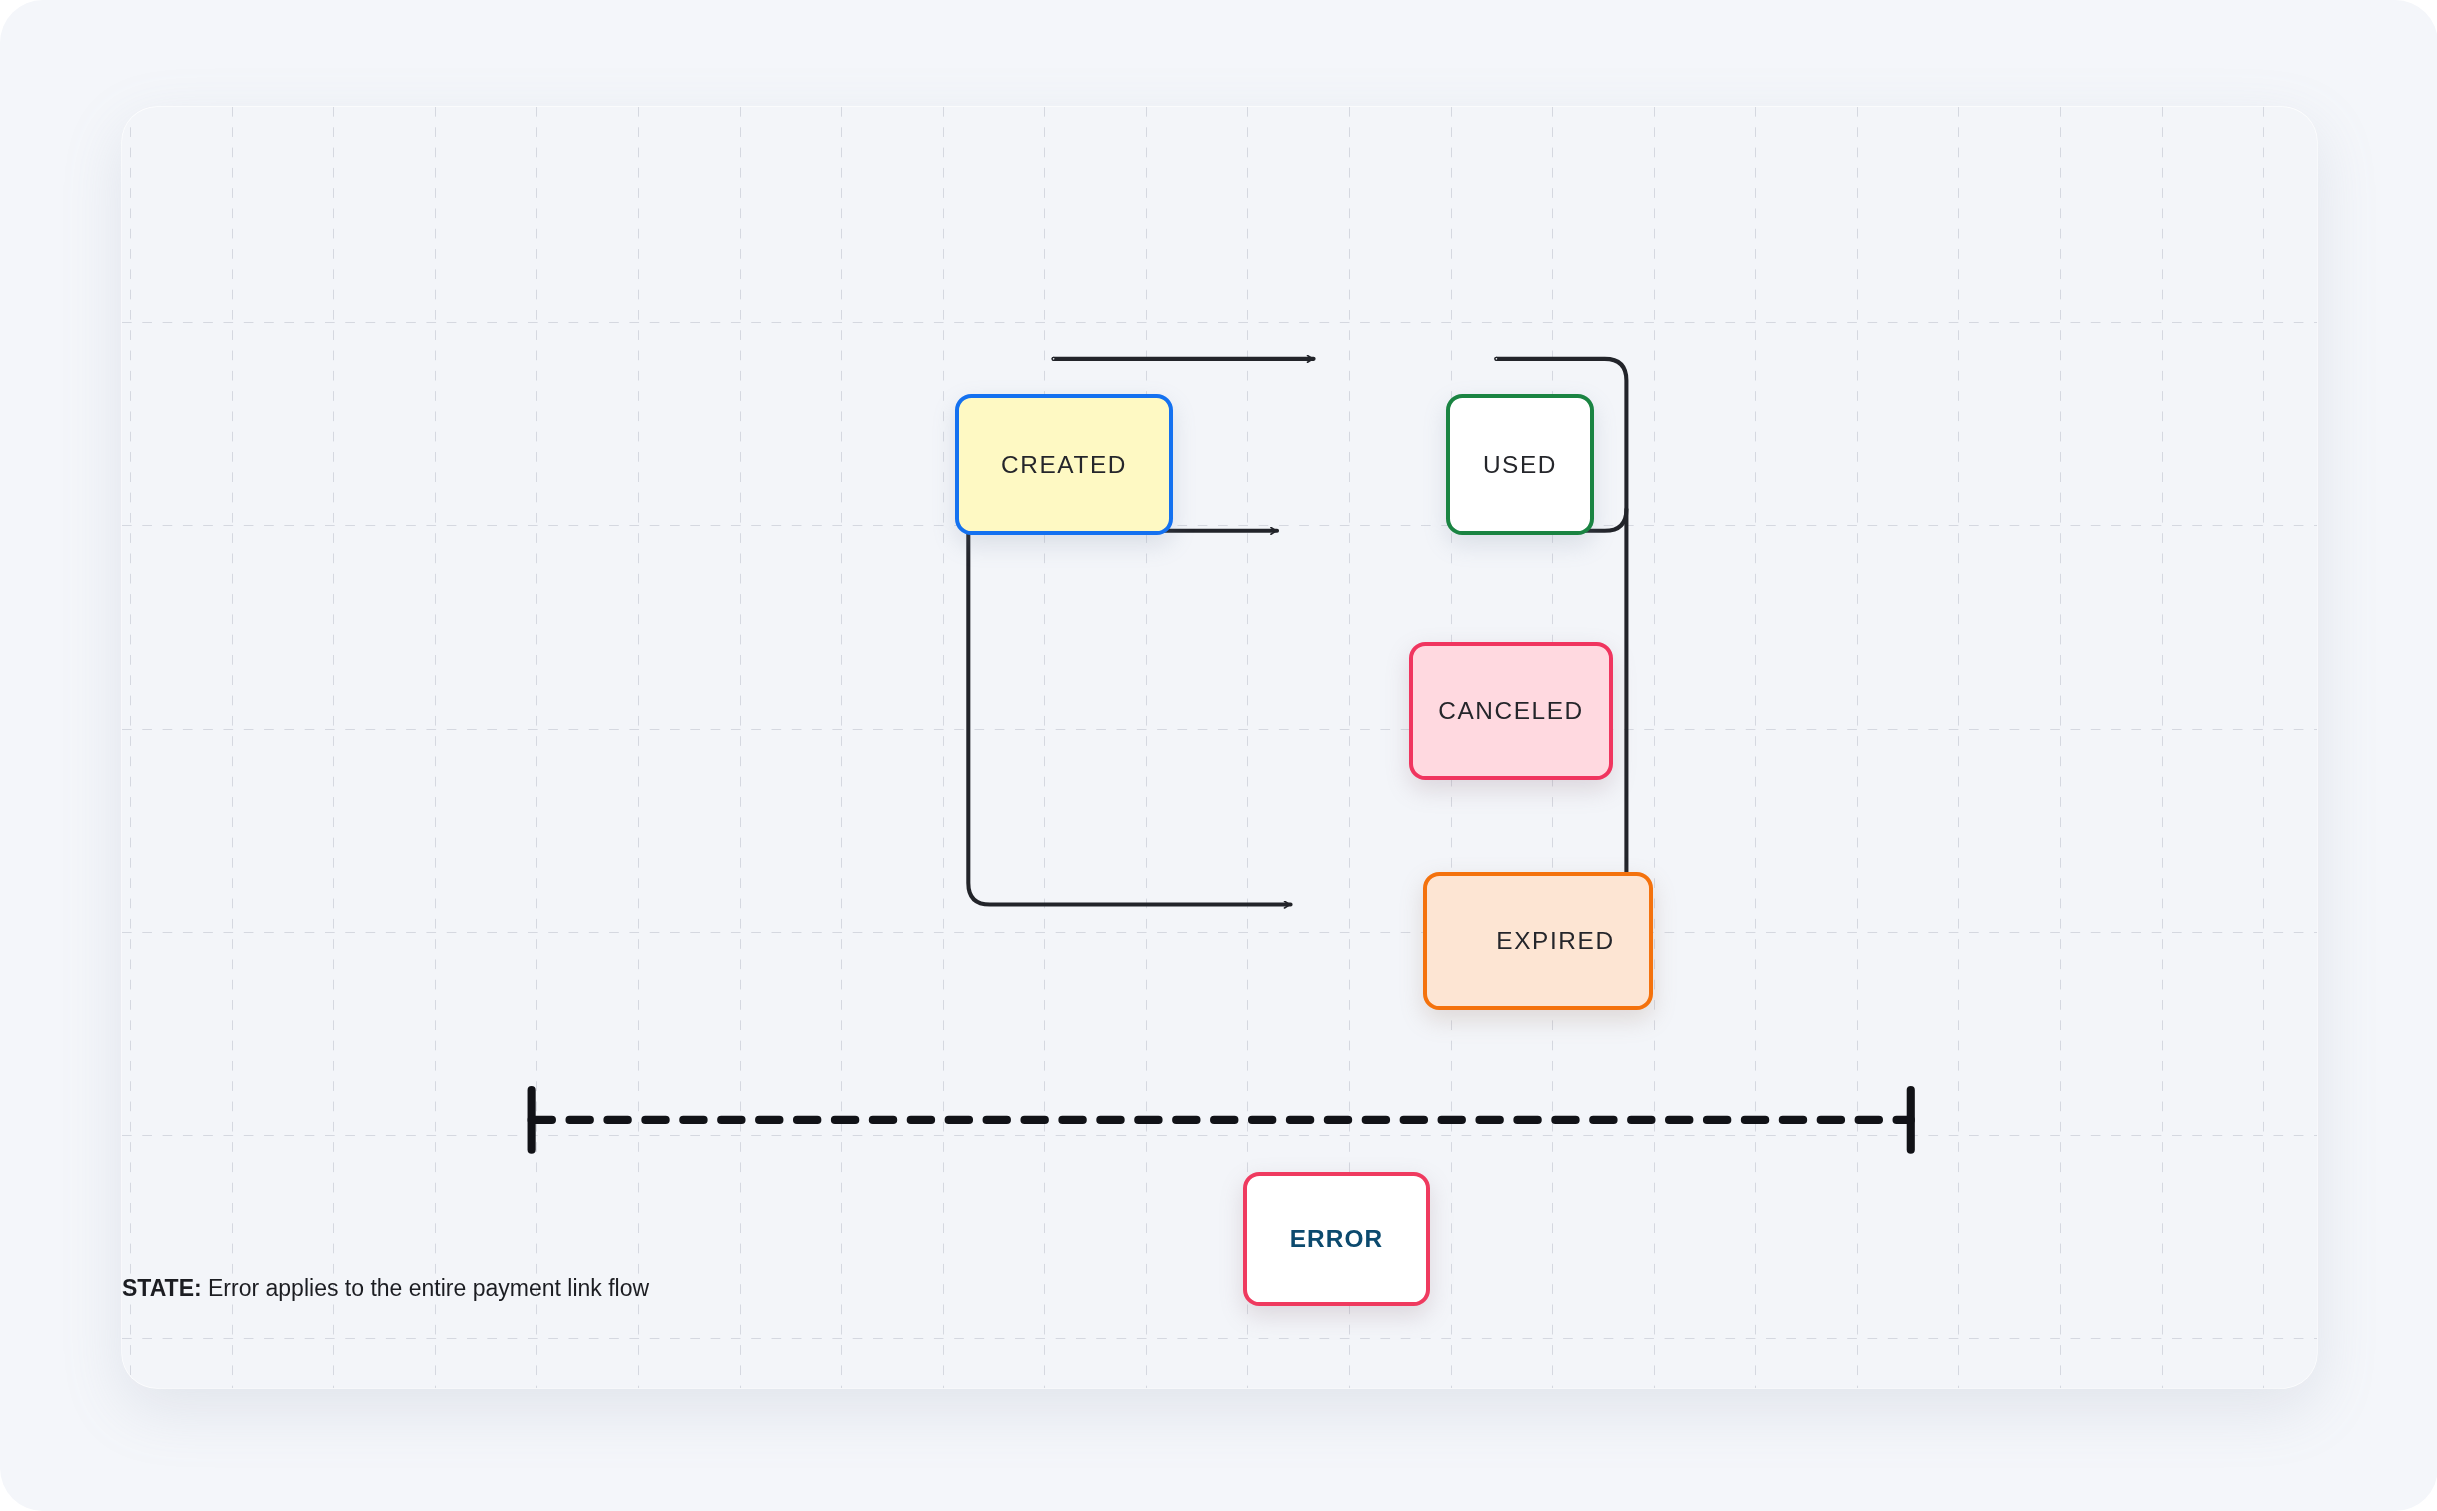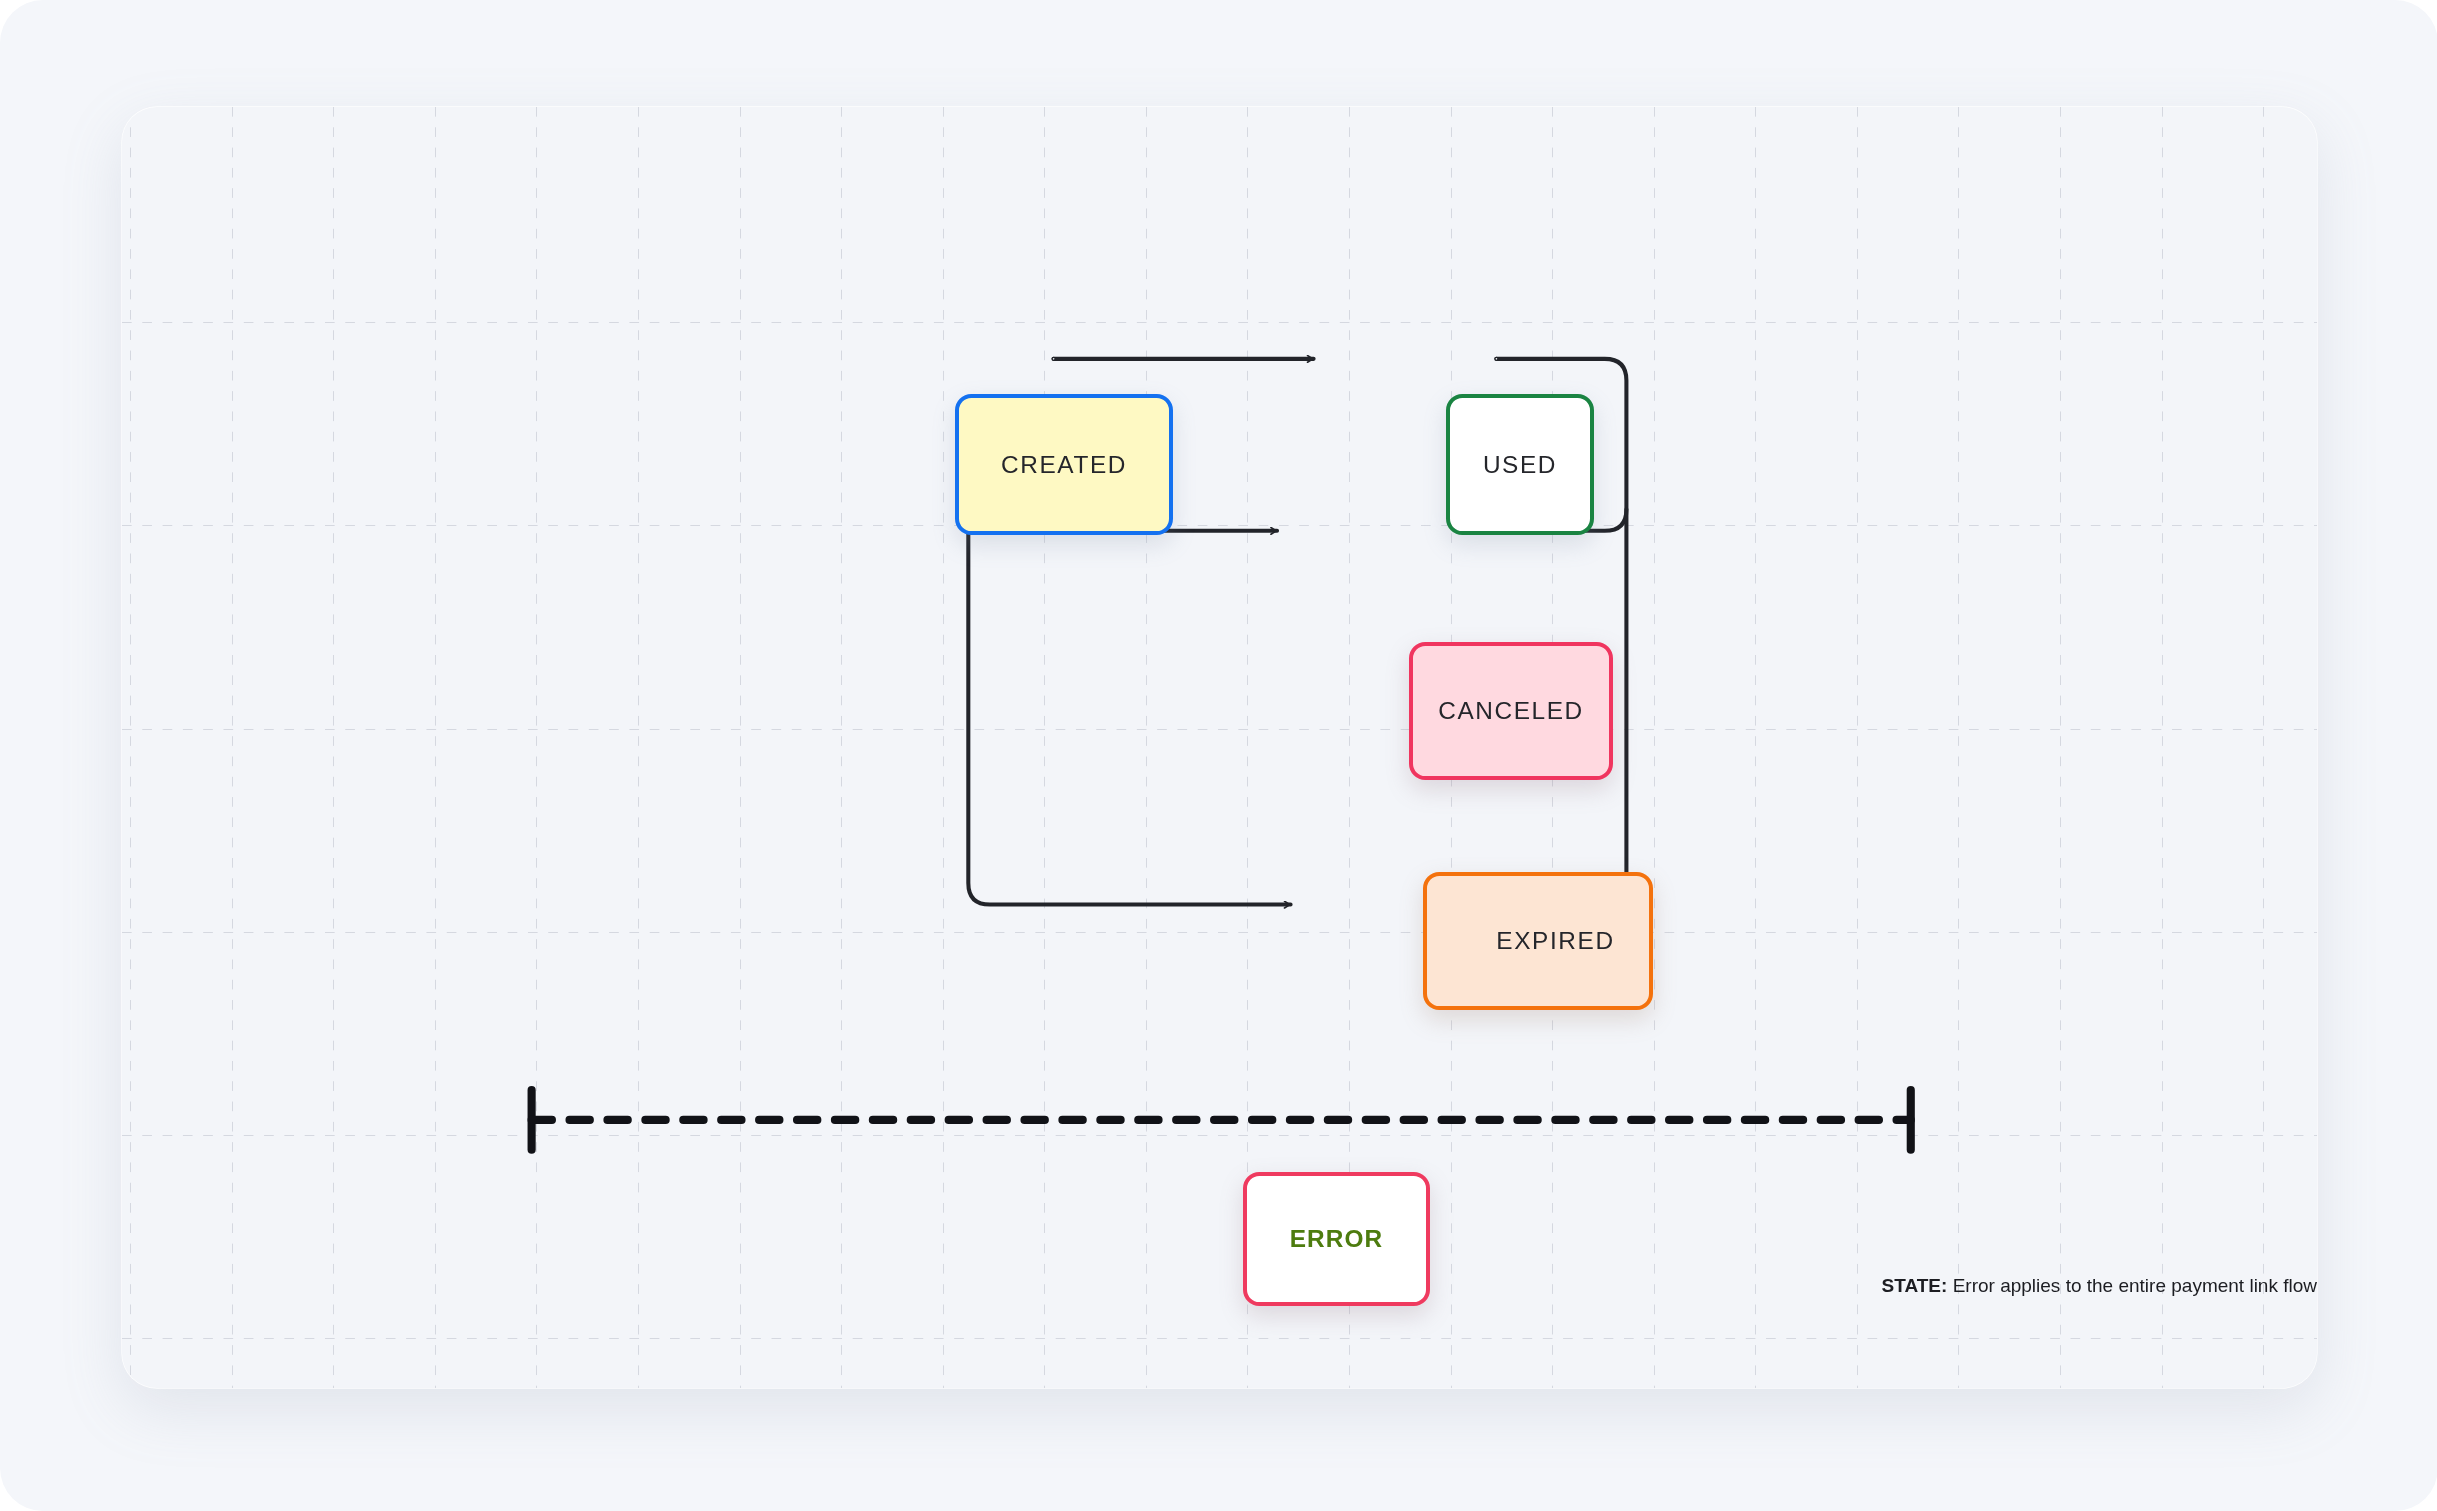--- a/index.html
+++ b/index.html
@@ -70,31 +70,31 @@
     background:#fde5d3;border:4.7px solid #f4720d;
     box-shadow:0 9.5px 23px rgba(150,120,100,0.22);
     padding-left:35px;
   }
   .node.error{
     left:1121px;top:1065px;width:187px;height:134px;
     background:#ffffff;border:4.7px solid #ef3a5f;
     box-shadow:0 9.5px 23px rgba(140,110,125,0.22);
   }
   .node.error .node-label{
-    font-weight:bold;letter-spacing:1.1px;font-size:24.4px;color:#4d7c0f;
+    font-weight:bold;letter-spacing:1.1px;font-size:24.4px;color:#0c4a6e;
   }
 
   
   .edges{position:absolute;left:0;top:0;width:2195px;height:1281px;z-index:4;}
 
   
   .caption{
     position:absolute;left:0;right:0;top:1168px;
-    text-align:right;
-    font-size:19px;color:#1c1d22;
+    text-align:left;
+    font-size:23px;color:#1c1d22;
     z-index:7;
   }
   .caption .cap-key{font-weight:bold;}
   .caption .cap-val{font-weight:normal;}
 </style>
 </head>
 <body>
 
 <div id="stage">
 

